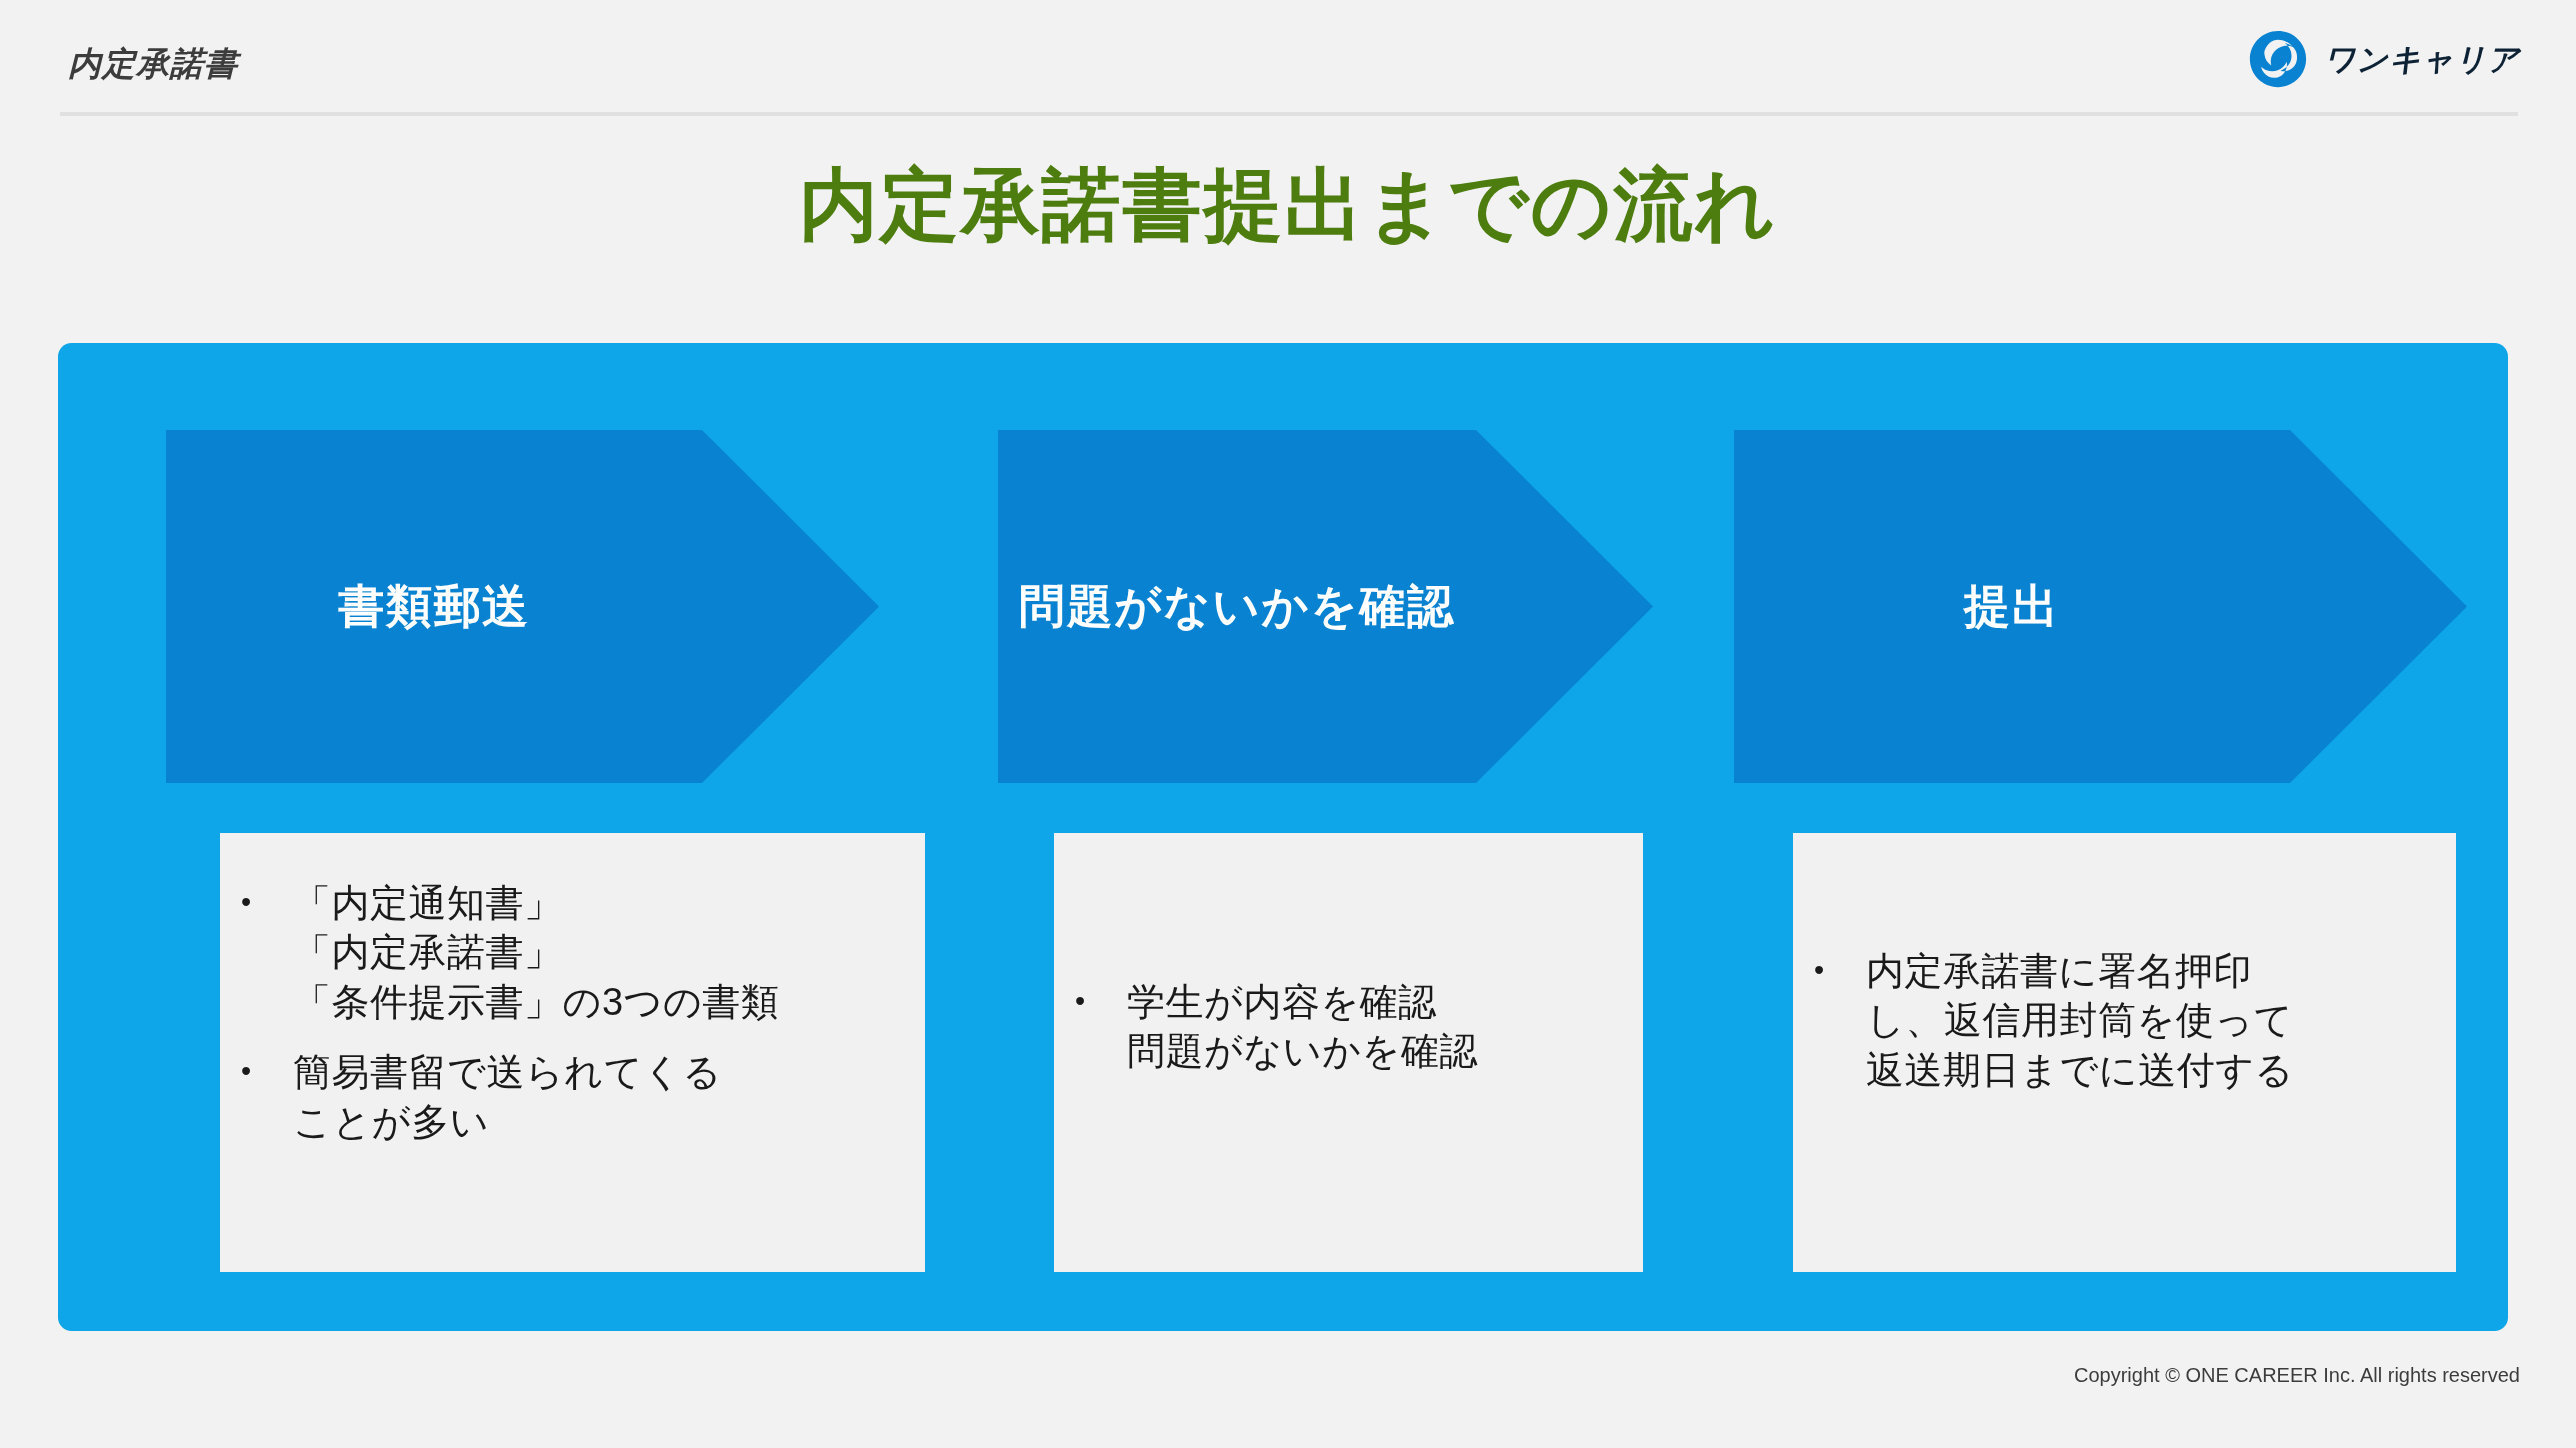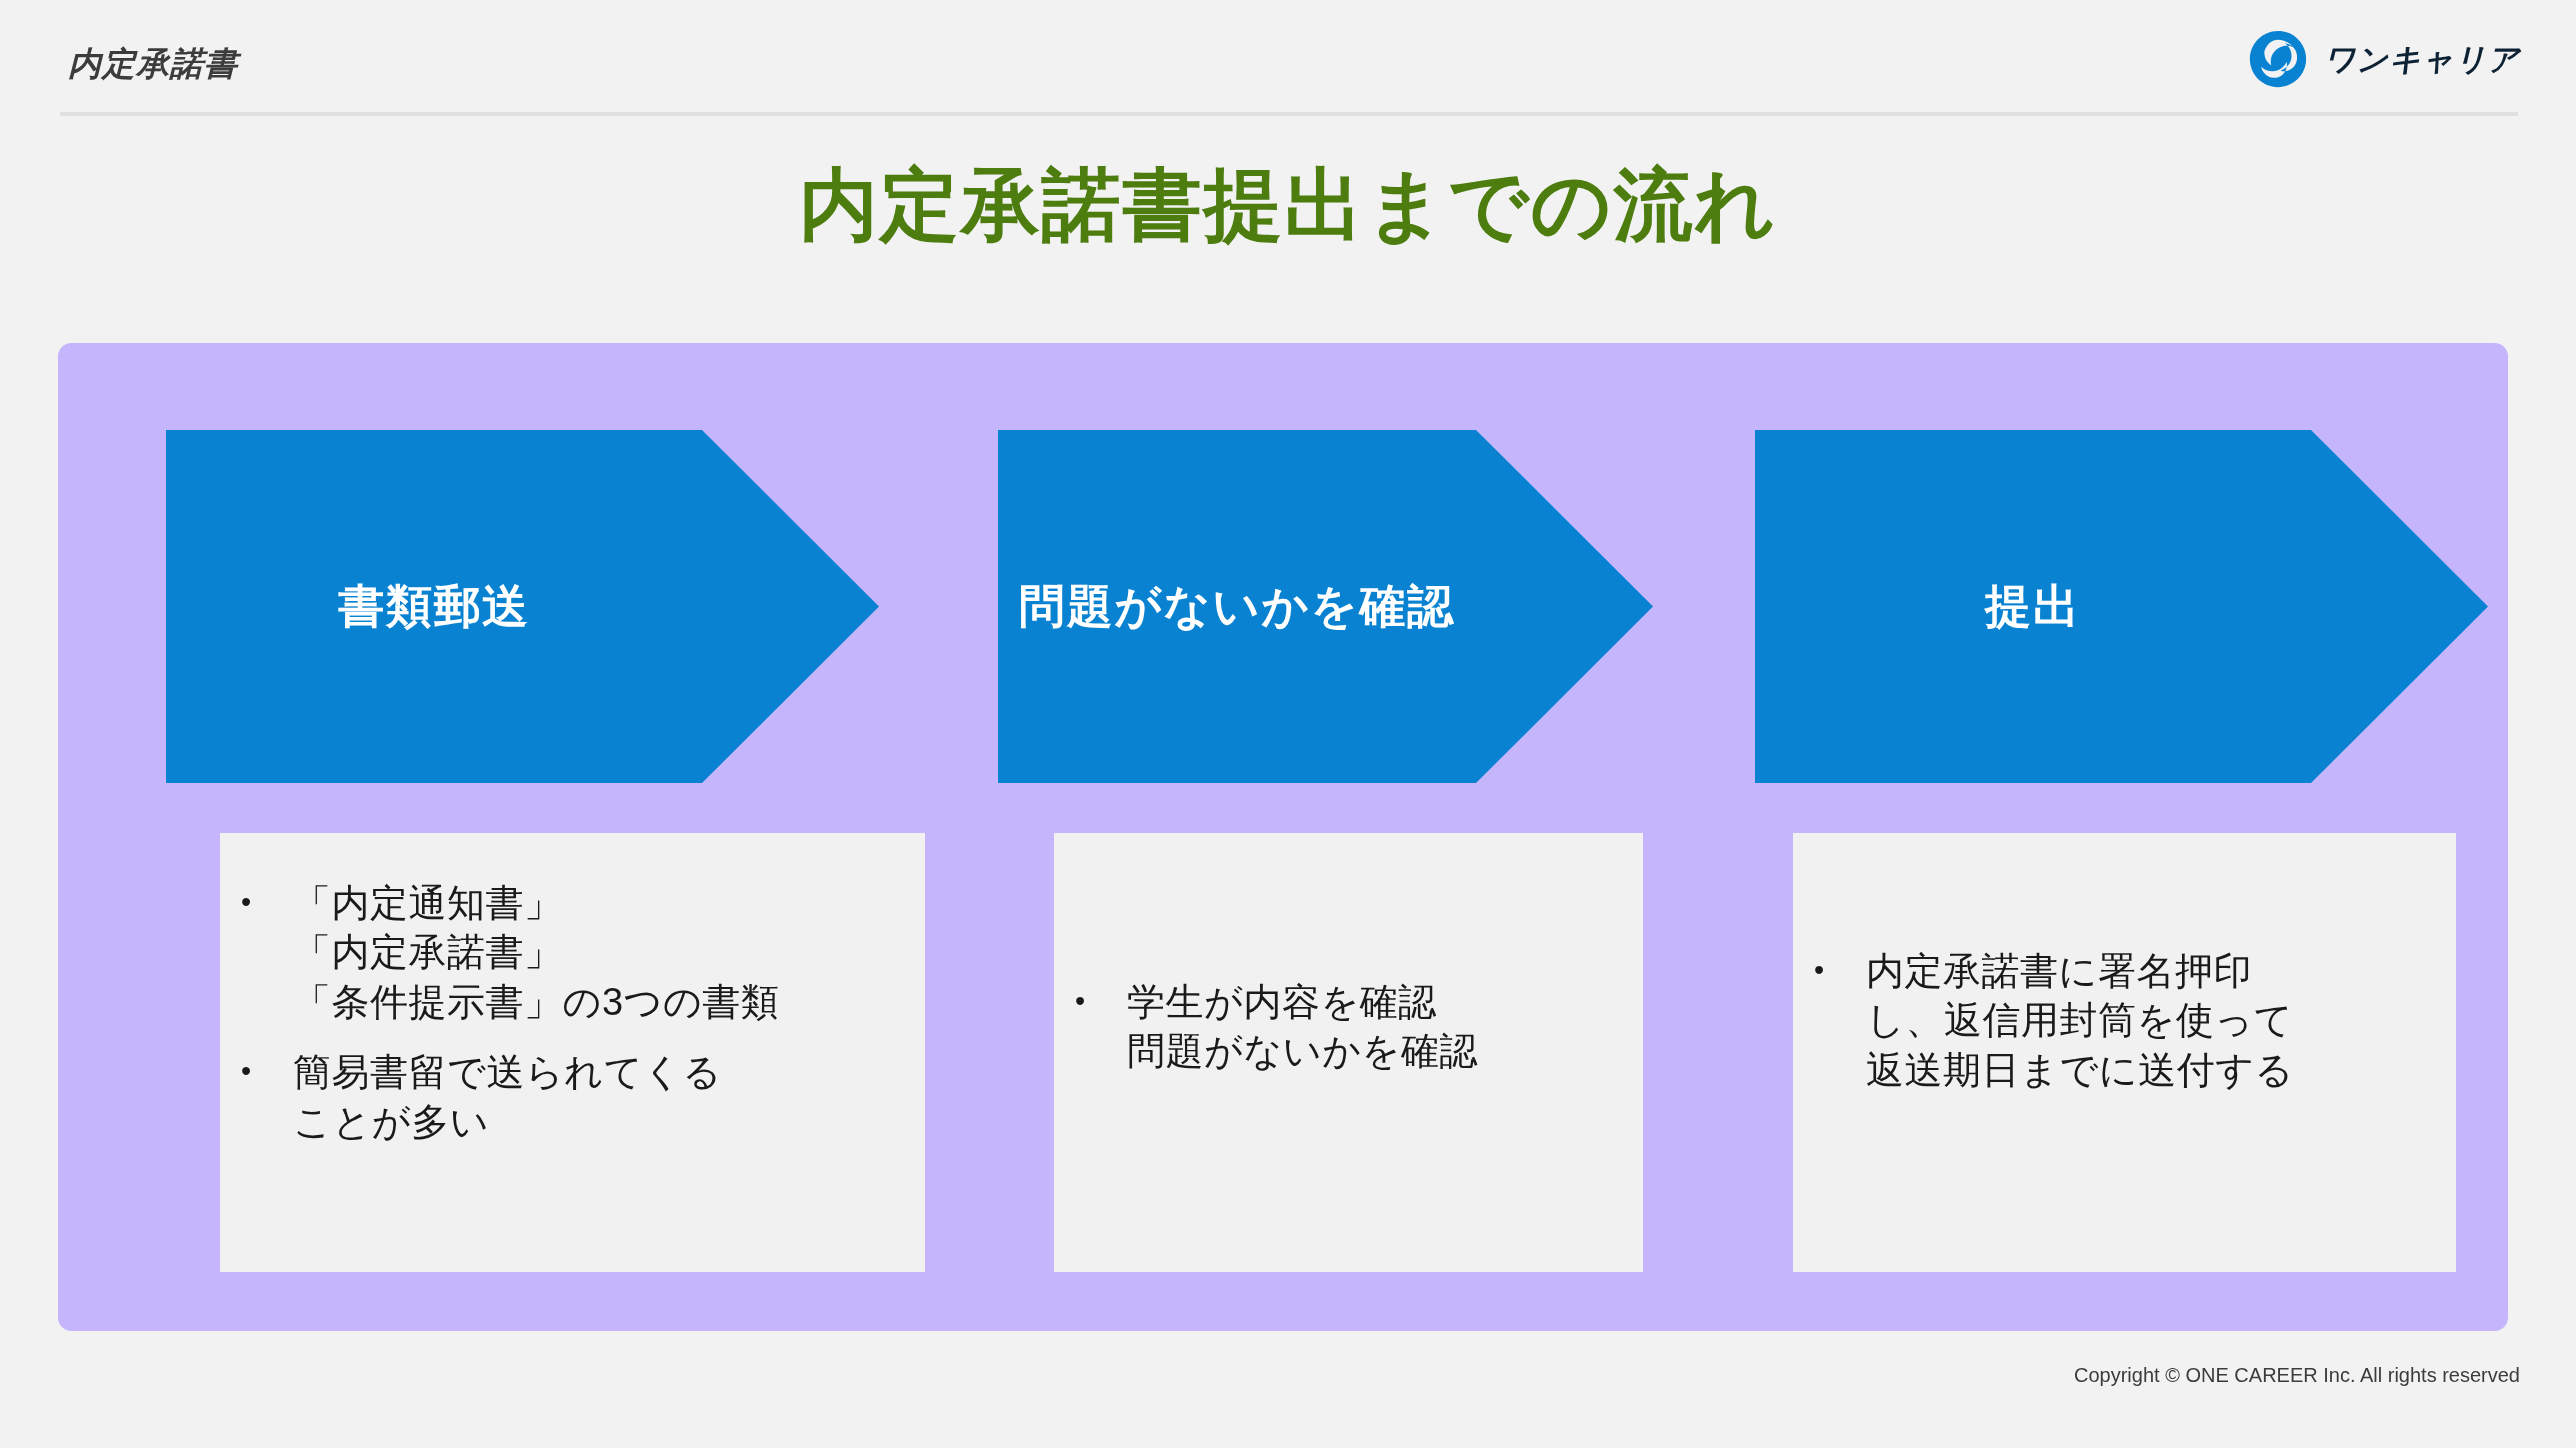--- a/index.html
+++ b/index.html
@@ -82,21 +82,21 @@
     white-space: nowrap;
   }
 
   
   .card {
     position: absolute;
     left: 58px;
     top: 343px;
     width: 2450px;
     height: 988px;
-    background: #c4b5fd;
+    background: #0ea5e9;
     border-radius: 13.5px;
   }
 
   
   .step {
     position: absolute;
     top: 0;
   }
   .step-1 { left: 108px; width: 713px; }
   .step-2 { left: 940px; width: 655px; }
@@ -110,21 +110,21 @@
     -webkit-clip-path: polygon(0 0, calc(100% - 177px) 0, 100% 50%, calc(100% - 177px) 100%, 0 100%);
     clip-path: polygon(0 0, calc(100% - 177px) 0, 100% 50%, calc(100% - 177px) 100%, 0 100%);
     display: flex;
     align-items: center;
     justify-content: center;
     box-sizing: border-box;
     padding-right: 177px;
   }
   .step-1 .chevron { left: 0; width: 713px; }
   .step-2 .chevron { left: 0; width: 655px; }
-  .step-3 .chevron { left: 0; width: 733px; margin-left: 21px; }
+  .step-3 .chevron { left: 0; width: 733px; }
 
   .chevron-label {
     font-size: 46px;
     font-weight: bold;
     color: #ffffff;
     letter-spacing: 1.9px;
     white-space: nowrap;
     text-align: center;
   }
 

